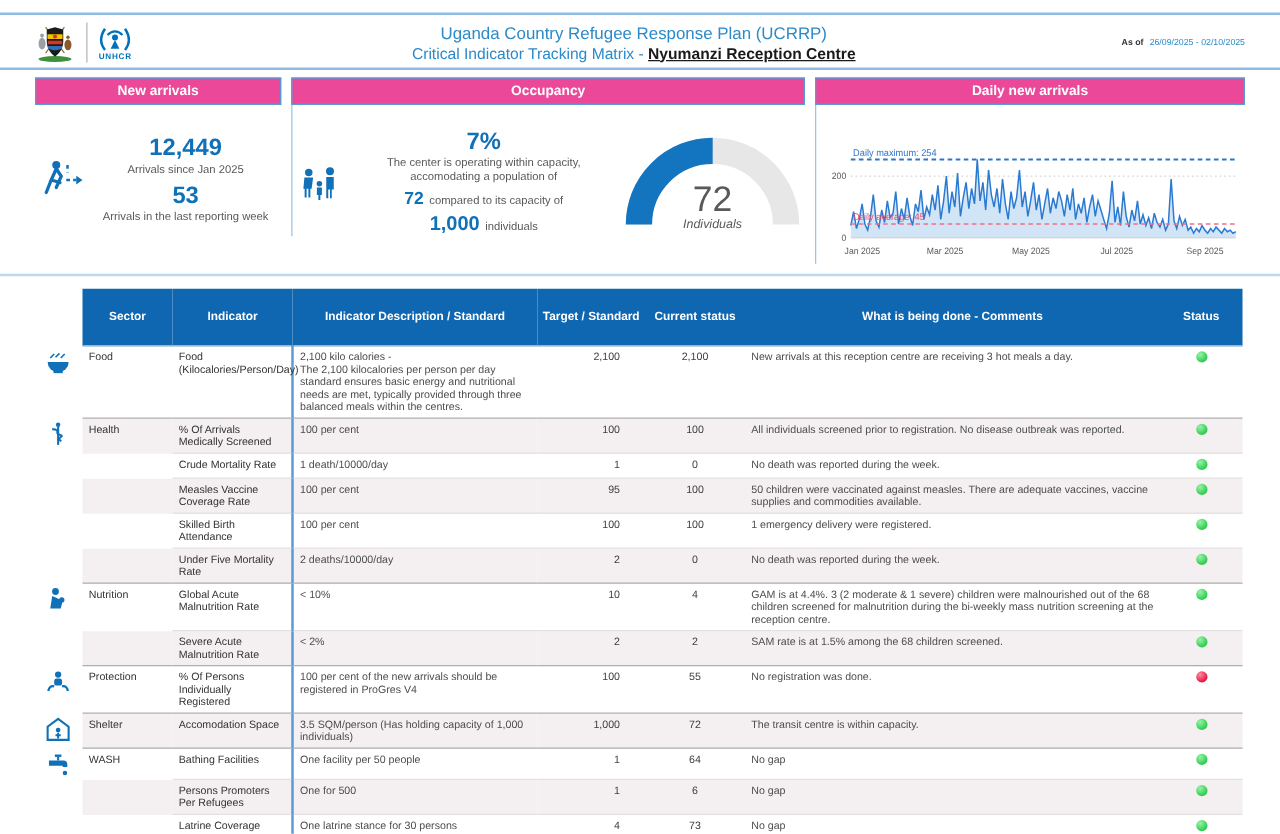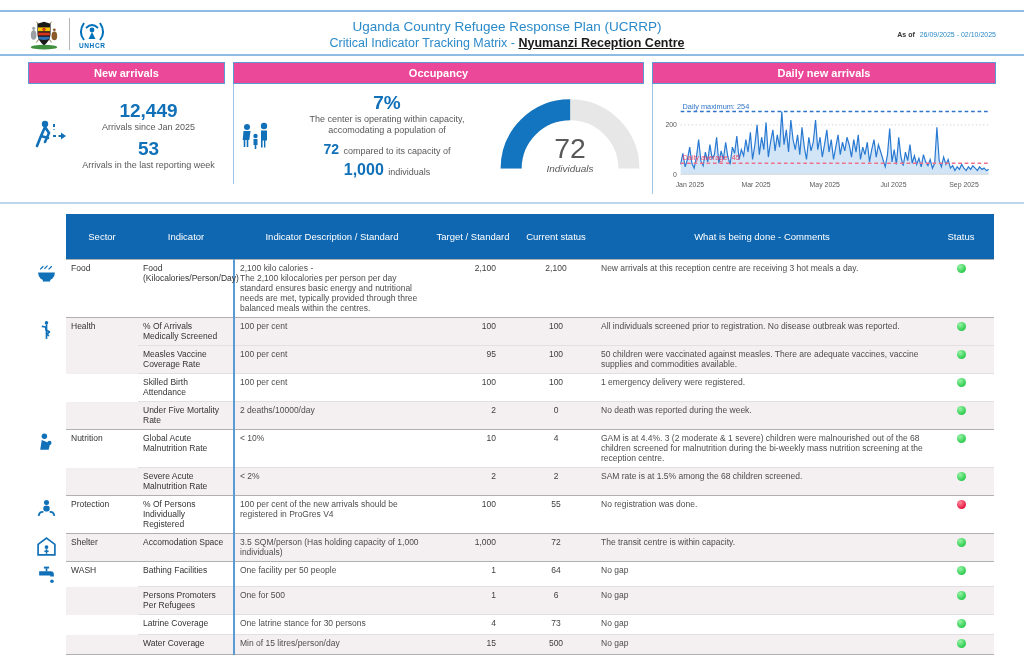--- a/index.html
+++ b/index.html
@@ -28,41 +28,41 @@
   
   .panels { display: flex; gap: 8px; padding: 6px 28px 8px 28px; border-bottom: 2px solid #bdd7ee; }
   .panel { display: flex; flex-direction: column; }
   .panel-1 { flex: 0 0 197px; }
   .panel-2 { flex: 0 0 382px; }
   .panel-3 { flex: 1; }
   .panel-head {
     background: #ec4899; border: 1px solid #5b9bd5; color: #fff;
     font-size: 11px; font-weight: bold; text-align: center; padding: 4px 0;
   }
-  .panel-body { display: flex; align-items: center; min-height: 100px; padding-top: 4px; position: relative; }
+  .panel-body { display: flex; align-items: center; min-height: 100px; padding-top: 20px; position: relative; }
   .panel-2 .panel-body, .panel-3 .panel-body { border-left: 1.5px solid #9dc3e6; }
   .pb-center { flex: 1; text-align: center; }
   .big-blue { color: #1070b8; font-weight: bold; font-size: 19px; line-height: 1.1; }
   .small-grey { color: #595959; font-size: 9px; line-height: 1.25; }
   .mid-blue { color: #1070b8; font-weight: bold; font-size: 14px; }
   .cap-blue { color: #1070b8; font-weight: bold; font-size: 16px; }
   .stat-icon { width: 44px; display: flex; justify-content: center; }
   .occ-text { width: 218px; text-align: center; }
   .gauge-wrap { flex: 1; display: flex; justify-content: center; }
   .chart-wrap { width: 100%; }
 
   
   .matrix { padding: 10px 28px 0 28px; }
   table { border-collapse: collapse; table-layout: fixed; width: 966px; }
   th, td { vertical-align: top; text-align: left; }
   col.c1 { width: 38px; } col.c2 { width: 72px; } col.c3 { width: 96px; }
   col.c4 { width: 196px; } col.c5 { width: 86px; } col.c6 { width: 80px; }
   col.c7 { width: 332px; } col.c8 { width: 66px; }
   thead th {
-    background: #0f67b1; color: #fff; font-size: 9.5px; font-weight: normal;
+    background: #0f67b1; color: #fff; font-size: 9.5px; font-weight: bold;
     text-align: center; vertical-align: middle; padding: 17px 3px; height: 44px;
   }
   thead th.icon-col { background: #fff; border: none; }
   tbody td { font-size: 8.5px; color: #4d4d4d; padding: 3px 5px 4px 5px; }
   tbody td.icon-cell { background: #fff !important; border: none !important; padding: 2px 2px 0 0; text-align: center; }
   tbody tr.alt td { background: #f4eff0; }
   tbody td.c-sector { color: #333; }
   tbody td.c-ind { color: #333; }
   tbody td.c-desc { border-left: 2px solid #5b9bd5; white-space: pre-line; }
   tbody td.c-target { text-align: right; padding-right: 20px; color: #404040; }
@@ -265,20 +265,30 @@
                 <path d="M5.5 6 C13 6.5 6.5 9.5 11.5 10.5 C16 11.5 7 13 12.5 15" stroke="#1070b8" stroke-width="1.6" fill="none"></path>
               </svg></td>
             <td class="c-sector">Health</td>
             <td class="c-ind inner">% Of Arrivals Medically Screened</td>
             <td class="c-desc inner">100 per cent</td>
             <td class="c-target inner">100</td>
             <td class="c-cur inner">100</td>
             <td class="c-comments inner">All individuals screened prior to registration. No disease outbreak was reported.</td>
             <td class="c-status inner"><span class="dot green"></span></td>
           </tr>
+          <tr class="">
+            <td class="icon-cell"></td>
+            <td class="c-sector blank"></td>
+            <td class="c-ind inner">Crude Mortality Rate</td>
+            <td class="c-desc inner">1 death/10000/day</td>
+            <td class="c-target inner">1</td>
+            <td class="c-cur inner">0</td>
+            <td class="c-comments inner">No death was reported during the week.</td>
+            <td class="c-status inner"><span class="dot green"></span></td>
+          </tr>
           <tr class="alt ">
             <td class="icon-cell"></td>
             <td class="c-sector blank"></td>
             <td class="c-ind inner">Measles Vaccine Coverage Rate</td>
             <td class="c-desc inner">100 per cent</td>
             <td class="c-target inner">95</td>
             <td class="c-cur inner">100</td>
             <td class="c-comments inner">50 children were vaccinated against measles. There are adequate vaccines, vaccine supplies and commodities available.</td>
             <td class="c-status inner"><span class="dot green"></span></td>
           </tr>

